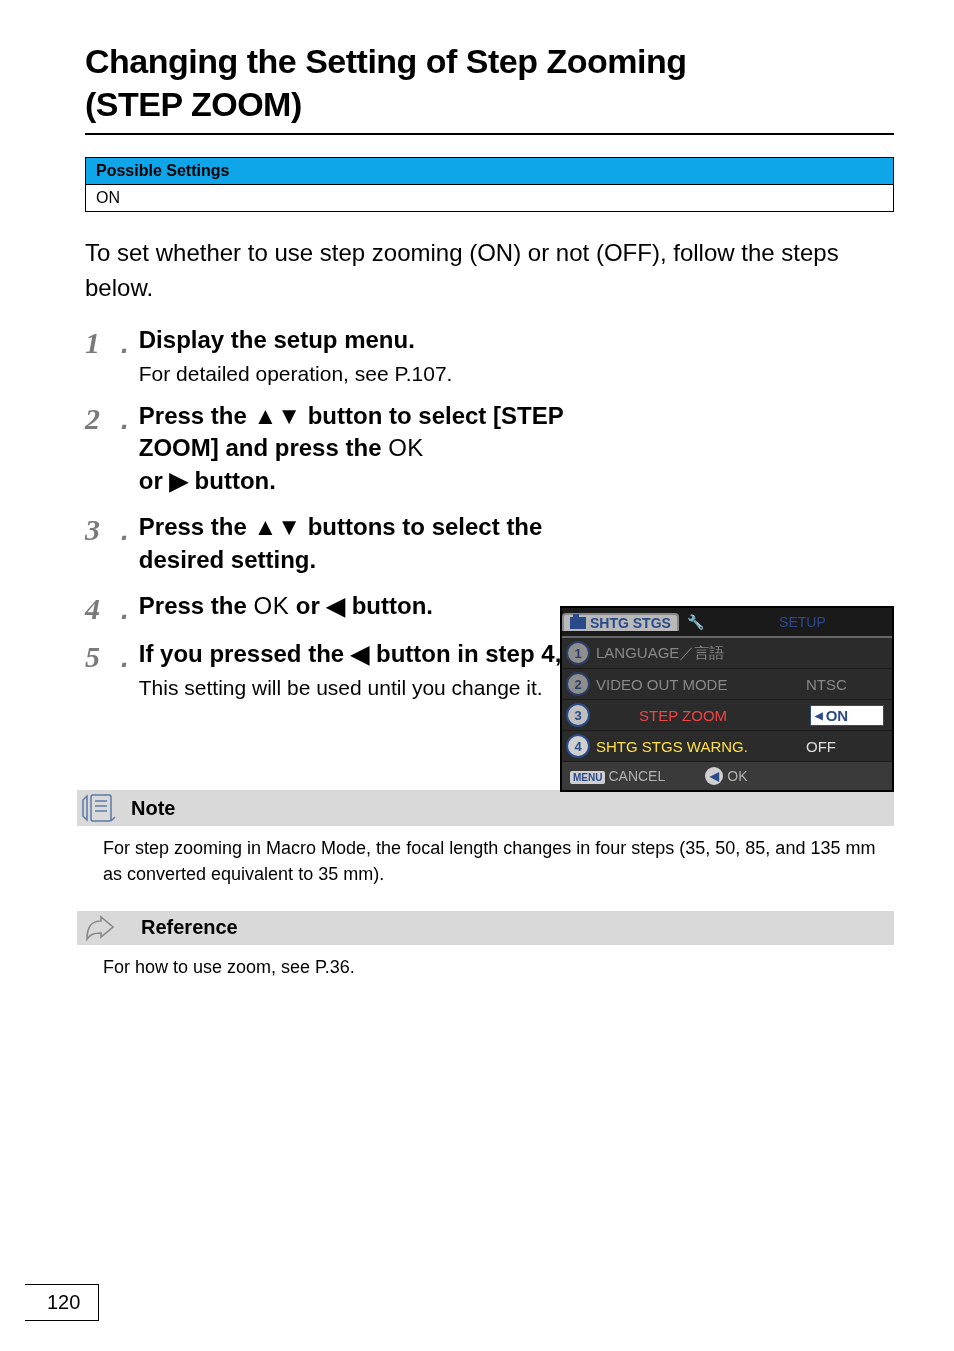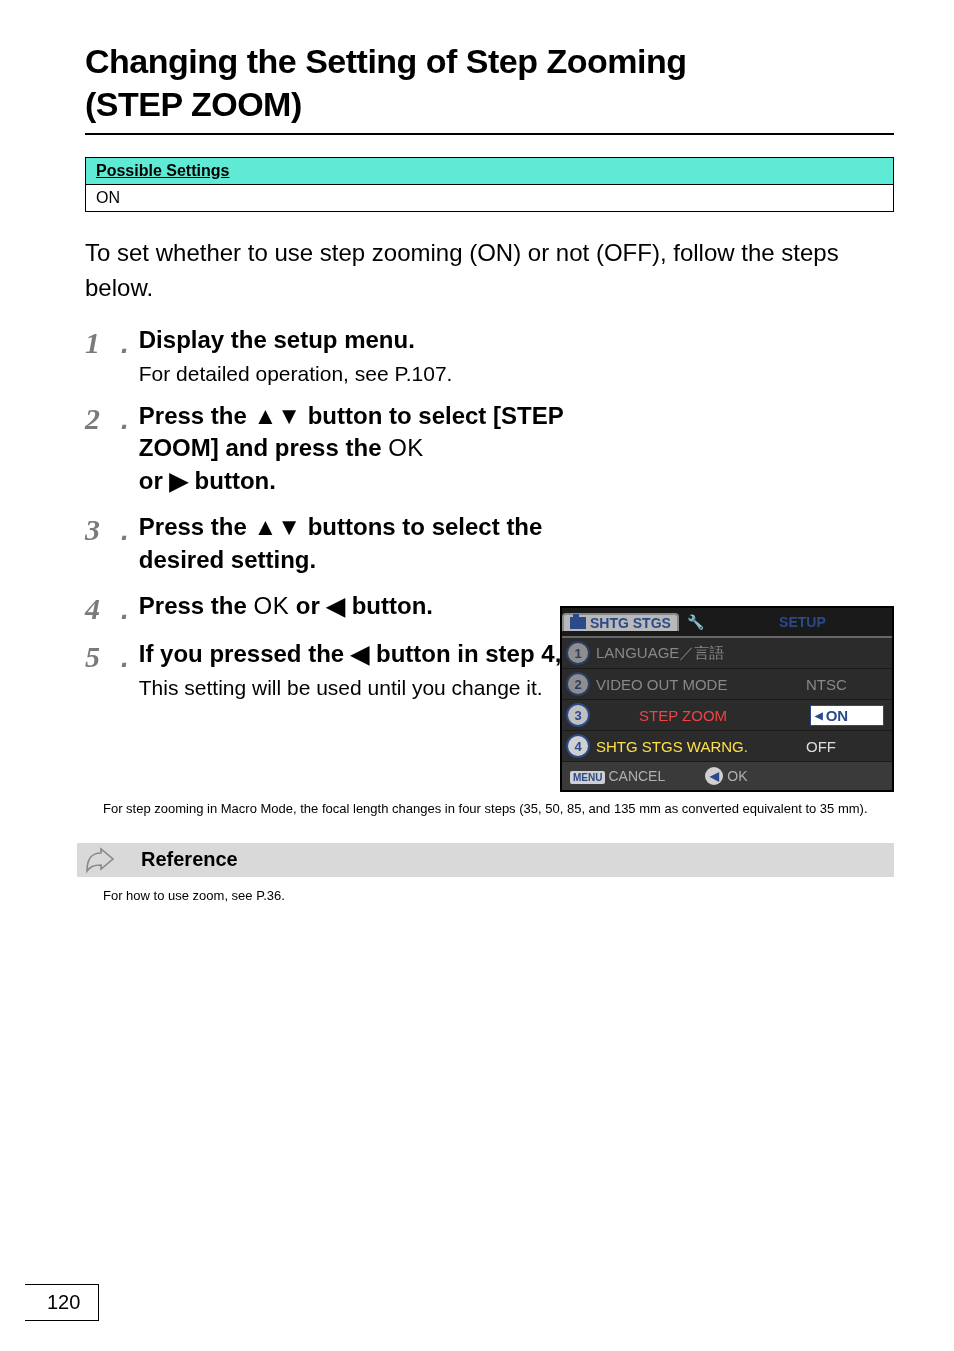--- a/index.html
+++ b/index.html
@@ -39,24 +39,23 @@
     width: 100%;
     border-collapse: collapse;
     margin-bottom: 24px;
   }
   .settings-table td {
     border: 1px solid #000;
     padding: 4px 10px;
     font-size: 16px;
   }
   .settings-header {
-    background: #5eead4;
+    background: #0ea5e9;
     font-weight: bold;
     font-size: 17px;
-    text-decoration: underline;
   }
   .steps {
     list-style: none;
     padding: 0;
     margin: 0;
     position: relative;
   }
   .step {
     display: flex;
     align-items: flex-start;
@@ -139,21 +138,21 @@
     padding: 0 6px;
   }
   .lcd-tab.mid {
     width: 34px;
     background:#1a1a1a;
     color:#9aa;
   }
   .lcd-tab.right {
     flex:1;
     color: #2b4a8a;
-    font-weight: bold;
+    font-weight: normal;
     background:#1a1a1a;
     justify-content: center;
   }
   .lcd-rows {
     border-top: 2px solid #666;
   }
   .lcd-row {
     display: flex;
     align-items: center;
     height: 30px;
@@ -255,21 +254,21 @@
   }
   .callout-header .label {
     font-weight: bold;
     font-size: 20px;
   }
   .note-icon {
     display:inline-block;
   }
   .note-icon svg { display:block; }
   .callout-body {
-    font-size: 13px;
+    font-size: 18px;
     line-height: 1.4;
     padding: 10px 0 24px 18px;
   }
   .ref-header {
     display:flex;
     align-items:center;
     gap: 20px;
     background:#d9d9d9;
     padding: 2px 0 2px 4px;
     margin-left:-8px;
@@ -406,20 +405,33 @@
     <div class="lcd-footer">
       <span><span class="menu-b">MENU</span><span>CANCEL</span></span>
       <span class="ok-b">
           <span class="ok-circle">◀</span>
           <span>OK</span>
         </span>
     </div>
   </div>
 
   <div class="callout">
+    <div class="callout-header">
+      <span class="note-icon">
+        <svg width="42" height="32" viewBox="0 0 42 32">
+          <path d="M6 4 L6 28 L2 24 L2 8 Z" fill="none" stroke="#5a7aa6" stroke-width="1.5"></path>
+          <rect x="10" y="3" width="20" height="26" rx="2" fill="none" stroke="#5a7aa6" stroke-width="1.5"></rect>
+          <line x1="14" y1="9" x2="26" y2="9" stroke="#5a7aa6" stroke-width="1.5"></line>
+          <line x1="14" y1="14" x2="26" y2="14" stroke="#5a7aa6" stroke-width="1.5"></line>
+          <line x1="14" y1="19" x2="26" y2="19" stroke="#5a7aa6" stroke-width="1.5"></line>
+          <path d="M30 29 L34 25" stroke="#5a7aa6" stroke-width="1.5"></path>
+        </svg>
+      </span>
+      <span class="label">Note</span>
+    </div>
     <div class="callout-body">For step zooming in Macro Mode, the focal length changes in four steps (35, 50, 85, and 135 mm as converted equivalent to 35 mm).</div>
 
     <div class="ref-header">
       <span class="note-icon">
         <svg width="40" height="30" viewBox="0 0 40 30">
           <path d="M6 26 C6 14 10 8 20 8 L20 4 L32 14 L20 24 L20 20 C12 20 9 22 6 26 Z" fill="none" stroke="#888" stroke-width="1.6"></path>
         </svg>
       </span>
       <span class="label">Reference</span>
     </div>

